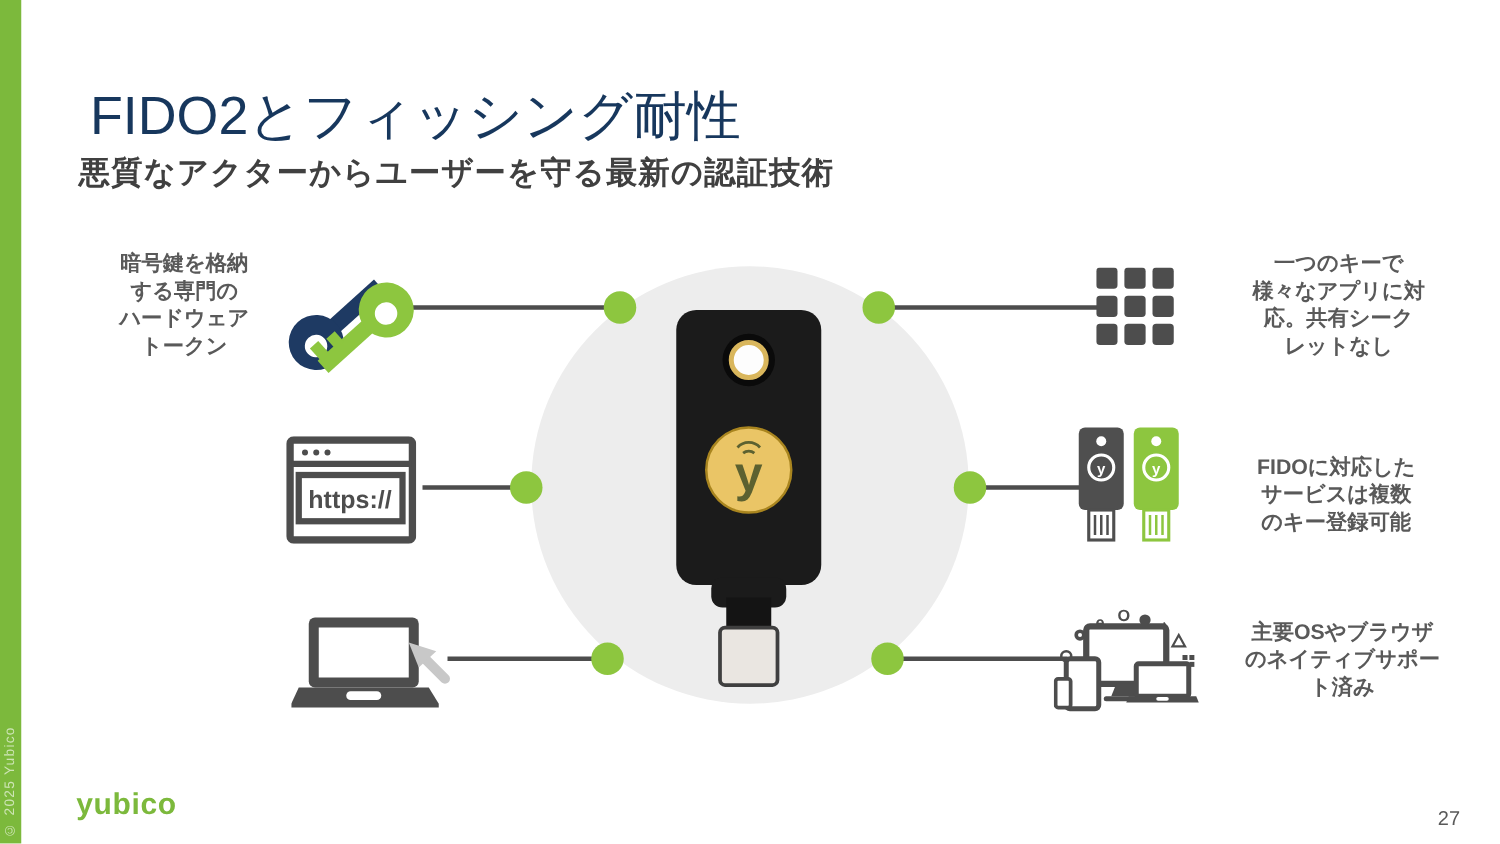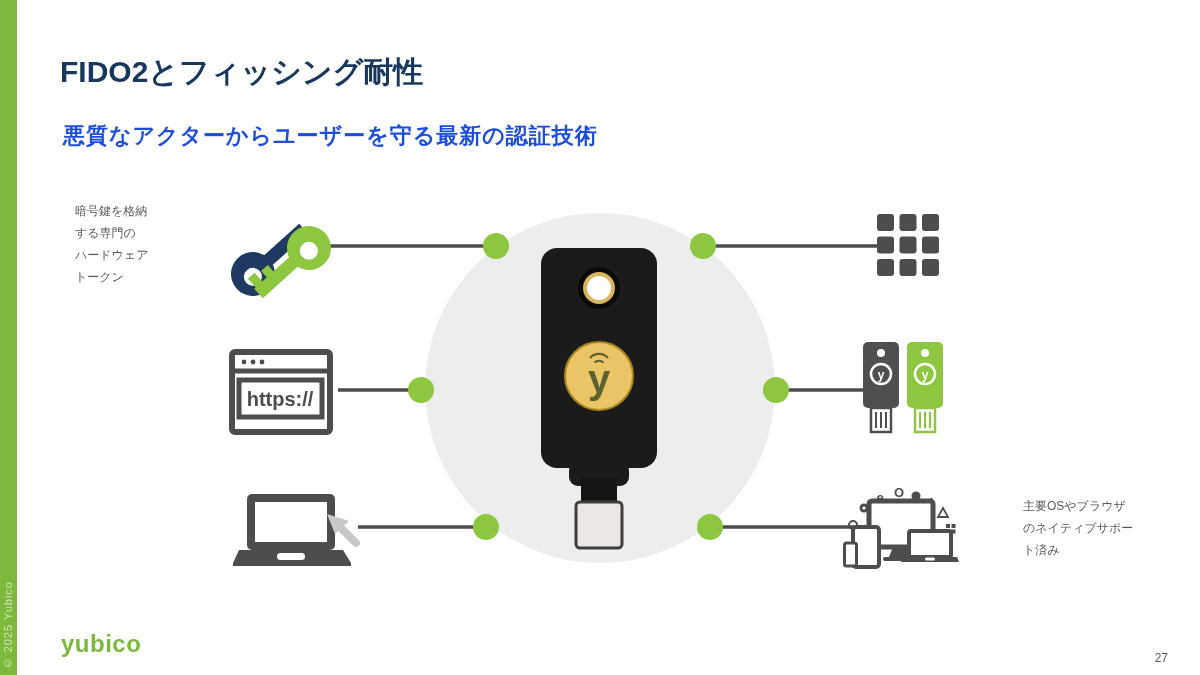--- a/index.html
+++ b/index.html
@@ -1,34 +1,34 @@
 <!DOCTYPE html>
 <html><head>
 <meta charset="utf-8">
 <style>
   html,body{margin:0;padding:0;background:#fff;}
   .slide{position:relative;width:1200px;height:675px;background:#ffffff;overflow:hidden;
          font-family:"Liberation Sans","DejaVu Sans",sans-serif;}
   .green-bar{position:absolute;left:0;top:0;width:17px;height:675px;background:#7cb93c;}
   .copyright{position:absolute;left:2px;bottom:6px;writing-mode:vertical-rl;transform:rotate(180deg);
              color:rgba(255,255,255,0.62);font-size:11px;letter-spacing:1px;}
-  .title{position:absolute;left:60px;top:52px;margin:0;font-size:30px;font-weight:700;color:#17375d;letter-spacing:0;}
-  .subtitle{position:absolute;left:63px;top:121px;margin:0;font-size:22px;font-weight:700;color:#1d4ed8;letter-spacing:1px;}
+  .title{position:absolute;left:60px;top:52px;margin:12px;font-size:43px;font-weight:400;color:#17375d;letter-spacing:0;}
+  .subtitle{position:absolute;left:63px;top:121px;margin:0;font-size:25px;font-weight:700;color:#404040;letter-spacing:1px;}
   .circle{position:absolute;left:425px;top:213px;width:350px;height:350px;border-radius:50%;background:#ededed;z-index:1;}
   .connectors{position:absolute;left:0;top:0;z-index:2;}
   .icon{position:absolute;z-index:3;}
-  .feature{position:absolute;z-index:3;font-size:12px;font-weight:400;color:#595959;line-height:22px;white-space:pre-line;}
+  .feature{position:absolute;z-index:3;font-size:17px;font-weight:700;color:#595959;line-height:22px;white-space:pre-line;text-align:center;}
   #f-crypto{left:75px;top:200px;width:145px;}
   #f-origin{left:62px;top:345px;width:155px;}
   #f-touch{left:62px;top:495px;width:150px;}
   #f-onekey{left:985px;top:200px;width:172px;}
   #f-multi{left:985px;top:363px;width:168px;}
-  #f-native{left:1023px;top:495px;width:178px;}
+  #f-native{left:985px;top:495px;width:178px;}
   .logo{position:absolute;left:61px;top:630px;font-size:24px;font-weight:700;color:#7cb93c;letter-spacing:0.5px;}
-  .page-number{position:absolute;right:32px;bottom:10px;font-size:12px;color:#595959;}
+  .page-number{position:absolute;right:32px;bottom:10px;font-size:16px;color:#595959;}
 </style>
 </head>
 <body>
 
 <div class="slide">
 
   <div class="green-bar"></div>
   <div class="copyright">© 2025 Yubico</div>
 
   <h1 class="title">FIDO2とフィッシング耐性</h1>
@@ -52,20 +52,27 @@
       <circle cx="703" cy="246" r="13"></circle>
       <circle cx="776" cy="390" r="13"></circle>
       <circle cx="710" cy="527" r="13"></circle>
     </g>
   </svg>
 
   <div class="feature" id="f-crypto">暗号鍵を格納
 する専門の
 ハードウェア
 トークン</div>
+  <div class="feature" id="f-onekey">一つのキーで
+様々なアプリに対
+応。共有シーク
+レットなし</div>
+  <div class="feature" id="f-multi">FIDOに対応した
+サービスは複数
+のキー登録可能</div>
   <div class="feature" id="f-native">主要OSやブラウザ
 のネイティブサポー
 ト済み</div>
 
   <svg class="icon" style="left:225px;top:198px;" width="112" height="108" viewBox="0 0 112 108">
     <g transform="rotate(-42 28 76)" fill="#1e3a63">
       <rect x="40" y="69.5" width="56" height="13"></rect>
       <rect x="70" y="80" width="9" height="11"></rect>
       <rect x="85" y="80" width="9" height="14"></rect>
       <circle cx="28" cy="76" r="22"></circle>

